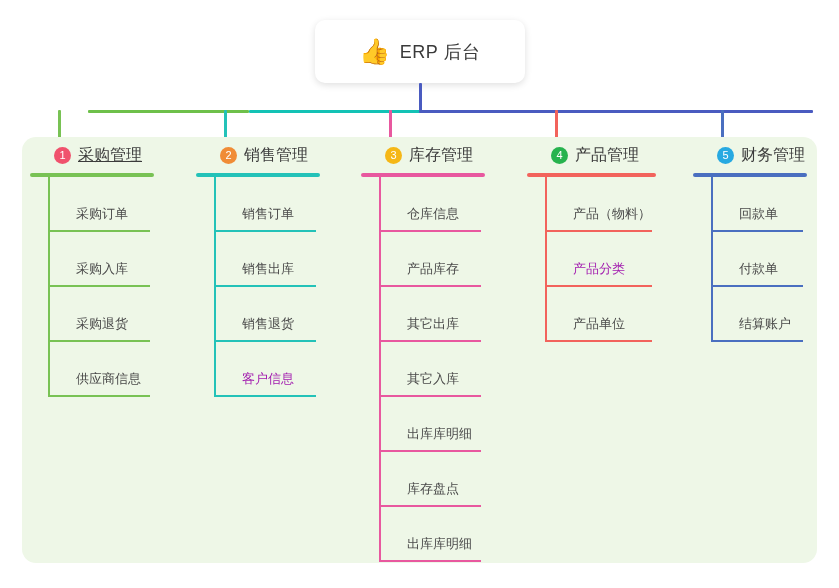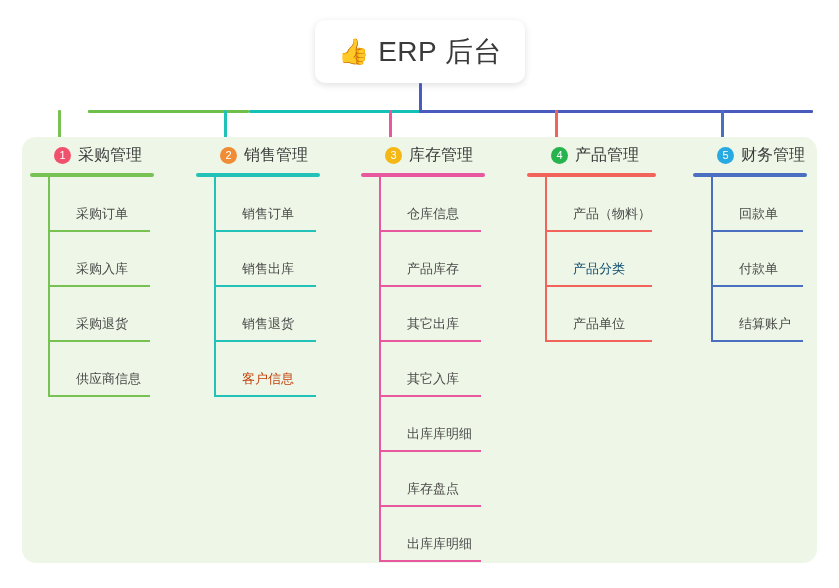--- a/index.html
+++ b/index.html
@@ -19,21 +19,21 @@
     width:210px;height:63px;
     background:#ffffff;
     border-radius:10px;
     box-shadow:0 2px 7px rgba(0,0,0,0.13);
     display:flex;align-items:center;justify-content:center;
     box-sizing:border-box;
   }
   .root-inner{display:flex;align-items:center;gap:9px;}
   .root-emoji{font-size:25px;line-height:1;display:inline-block;}
   .root-title{
-    font-size:28px;color:#3a3a3a;letter-spacing:.5px;white-space:nowrap;
+    font-size:18px;color:#3a3a3a;letter-spacing:.5px;white-space:nowrap;
   }
 
   
   .vline{position:absolute;width:3px;border-radius:1px;}
   .hline{position:absolute;height:3px;border-radius:1px;}
 
   
   .card{
     position:absolute;
     left:22px;top:137px;
@@ -86,21 +86,21 @@
       <div class="vline" style="left: 555px; top: 110px; height: 41px; background: rgb(242, 99, 92);"></div>
       <div class="vline" style="left: 721px; top: 110px; height: 41px; background: rgb(74, 111, 192);"></div>
     </div>
 
   <div class="card"></div>
 
   <div id="columns-layer">
       <div class="col" style="left: 30px; width: 150px;">
         <div class="col-head">
           <span class="badge" style="background: rgb(240, 82, 109);">1</span>
-          <span class="col-title" style="color: rgb(60, 60, 60);">采购管理</span>
+          <span class="col-title" style="color: rgb(60, 60, 60); text-decoration: underline;">采购管理</span>
         </div>
         <div class="col-underline" style="background: rgb(120, 194, 84); width: 124px; margin-left: 0px;"></div>
         <div class="items" style="height: 220px;">
           <div class="spine" style="background: rgb(120, 194, 84); height: 220px;"></div>
           <div class="item">
             <span class="item-label" style="color: rgb(74, 74, 74);">采购订单</span>
             <div class="item-rule" style="background: rgb(120, 194, 84); width: 102px;"></div>
           </div>
           <div class="item">
             <span class="item-label" style="color: rgb(74, 74, 74);">采购入库</span>
@@ -130,21 +130,21 @@
           </div>
           <div class="item">
             <span class="item-label" style="color: rgb(74, 74, 74);">销售出库</span>
             <div class="item-rule" style="background: rgb(35, 194, 184); width: 102px;"></div>
           </div>
           <div class="item">
             <span class="item-label" style="color: rgb(74, 74, 74);">销售退货</span>
             <div class="item-rule" style="background: rgb(35, 194, 184); width: 102px;"></div>
           </div>
           <div class="item">
-            <span class="item-label" style="color: #c2410c;">客户信息</span>
+            <span class="item-label" style="color: #a21caf;">客户信息</span>
             <div class="item-rule" style="background: rgb(35, 194, 184); width: 102px;"></div>
           </div>
         </div>
       </div>
       <div class="col" style="left: 361px; width: 150px;">
         <div class="col-head">
           <span class="badge" style="background: rgb(245, 183, 22);">3</span>
           <span class="col-title" style="color: rgb(60, 60, 60);">库存管理</span>
         </div>
         <div class="col-underline" style="background: rgb(232, 88, 159); width: 124px; margin-left: 0px;"></div>
@@ -186,21 +186,21 @@
           <span class="col-title" style="color: rgb(60, 60, 60);">产品管理</span>
         </div>
         <div class="col-underline" style="background: rgb(242, 99, 92); width: 129px; margin-left: 0px;"></div>
         <div class="items" style="height: 165px;">
           <div class="spine" style="background: rgb(242, 99, 92); height: 165px;"></div>
           <div class="item">
             <span class="item-label" style="color: rgb(74, 74, 74);">产品（物料）</span>
             <div class="item-rule" style="background: rgb(242, 99, 92); width: 107px;"></div>
           </div>
           <div class="item">
-            <span class="item-label" style="color: #0c4a6e;">产品分类</span>
+            <span class="item-label" style="color: #a21caf;">产品分类</span>
             <div class="item-rule" style="background: rgb(242, 99, 92); width: 107px;"></div>
           </div>
           <div class="item">
             <span class="item-label" style="color: rgb(74, 74, 74);">产品单位</span>
             <div class="item-rule" style="background: rgb(242, 99, 92); width: 107px;"></div>
           </div>
         </div>
       </div>
       <div class="col" style="left: 693px; width: 140px;">
         <div class="col-head">

